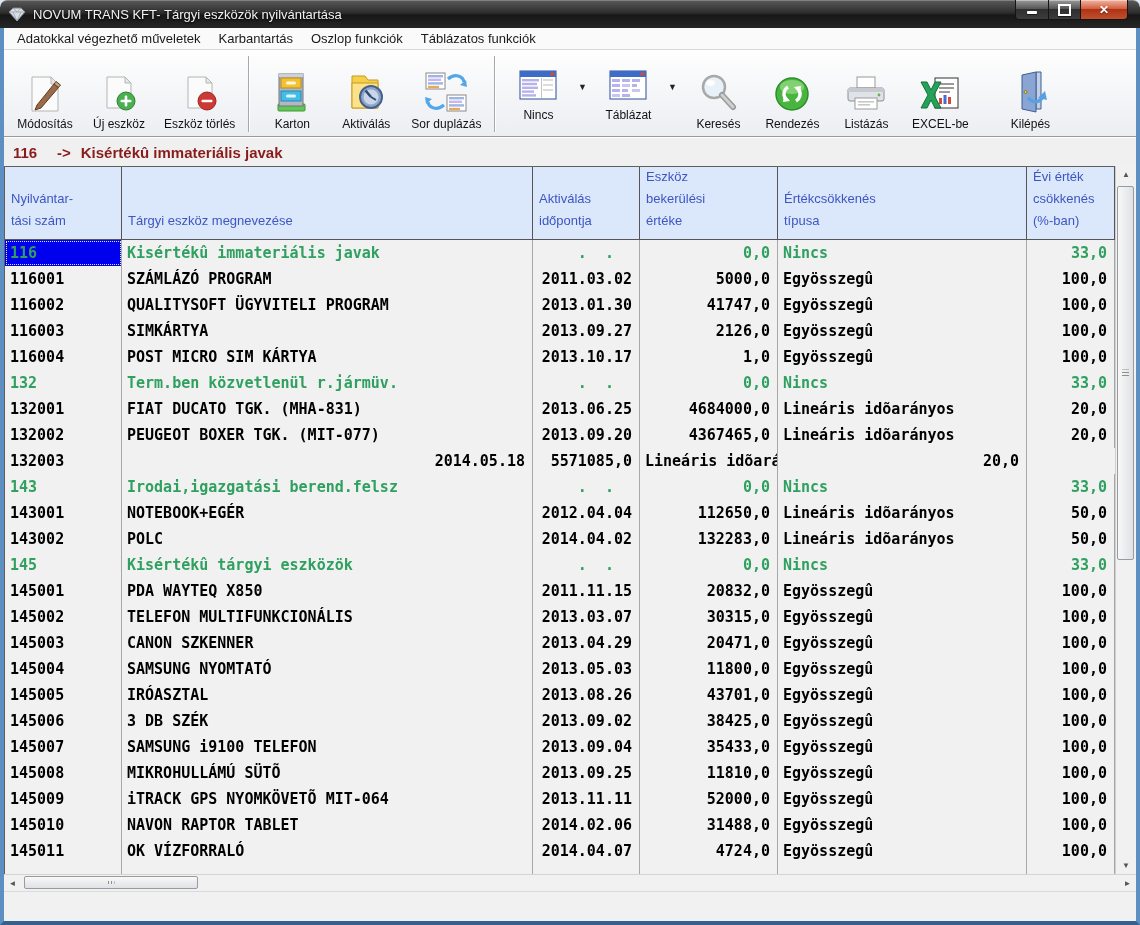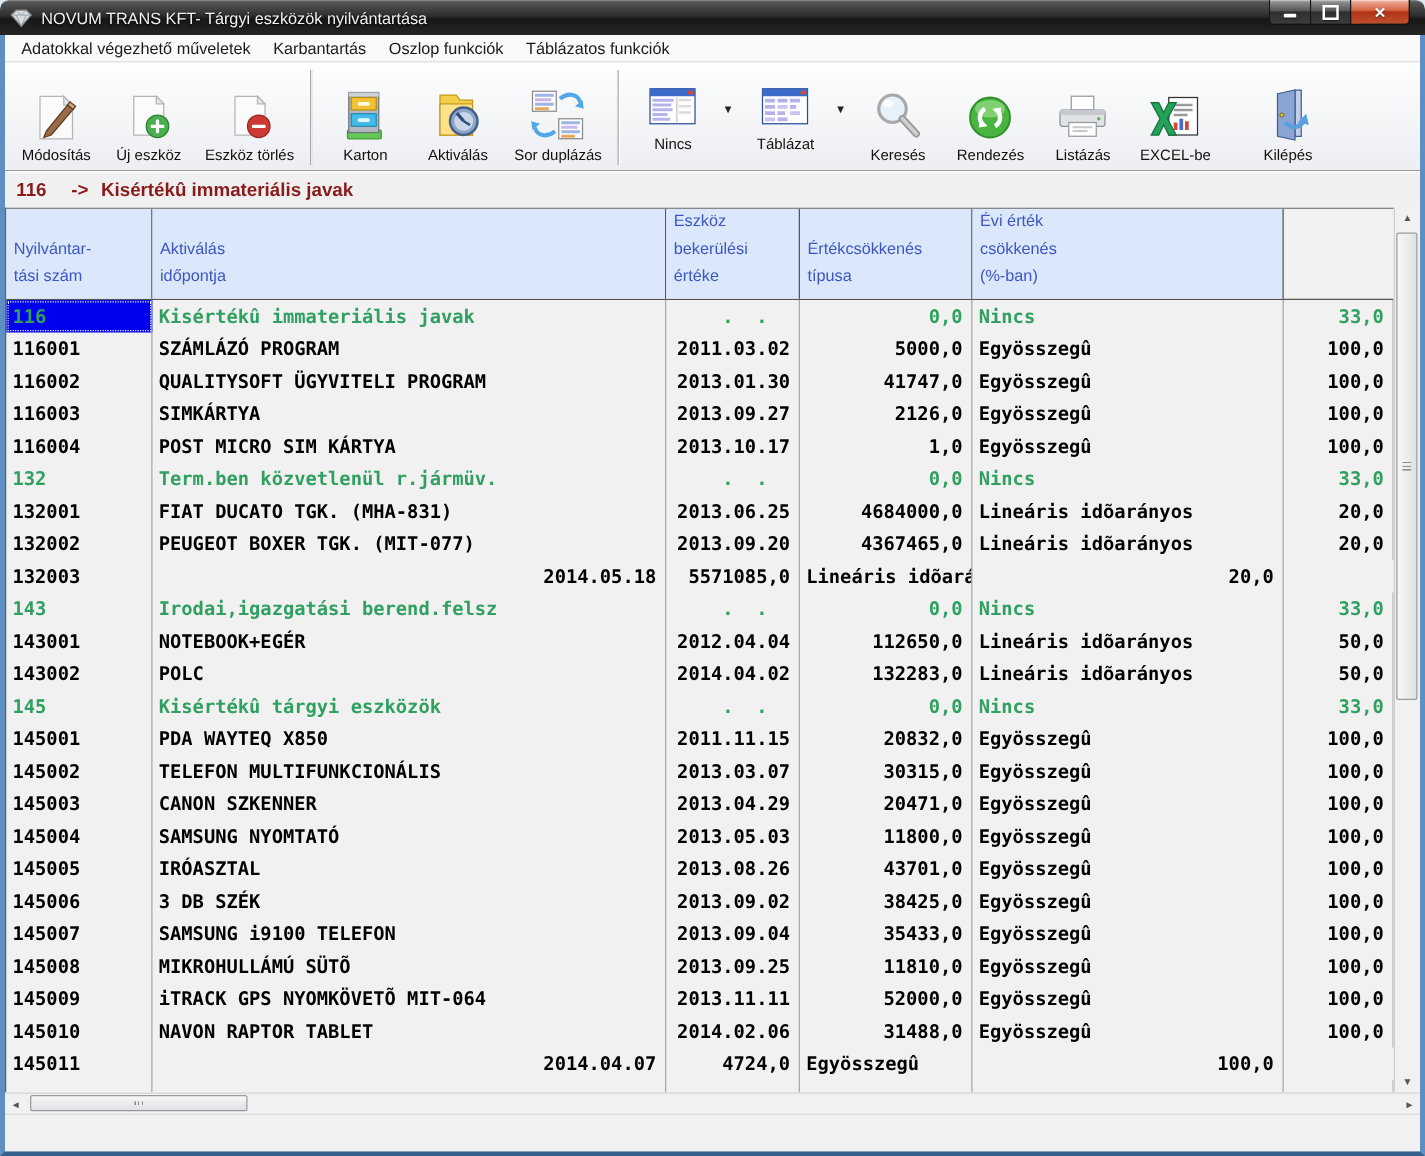--- a/index.html
+++ b/index.html
@@ -293,20 +293,21 @@
       <span class="st-code">116</span>
       <span class="st-arrow">-&gt;</span>
       <span class="st-label">Kisértékû immateriális javak</span>
     </div>
 
     <div class="tablewrap">
       <div class="tbl">
         <div class="grid thead">
           <div class="hcell">Nyilvántar-
 tási szám</div>
+          <div class="hcell">Tárgyi eszköz megnevezése</div>
           <div class="hcell">Aktiválás
 időpontja</div>
           <div class="hcell">Eszköz
 bekerülési
 értéke</div>
           <div class="hcell">Értékcsökkenés
 típusa</div>
           <div class="hcell">Évi érték
 csökkenés
 (%-ban)</div>
@@ -490,20 +491,21 @@
             <div class="grid trow">
               <div class="tcell">145010</div>
               <div class="tcell">NAVON RAPTOR TABLET</div>
               <div class="tcell date">2014.02.06</div>
               <div class="tcell num">31488,0</div>
               <div class="tcell">Egyösszegû</div>
               <div class="tcell num">100,0</div>
             </div>
             <div class="grid trow">
               <div class="tcell">145011</div>
+              <div class="tcell">OK VÍZFORRALÓ</div>
               <div class="tcell date">2014.04.07</div>
               <div class="tcell num">4724,0</div>
               <div class="tcell">Egyösszegû</div>
               <div class="tcell num">100,0</div>
             </div>
           </div>
         <div class="grid tfill">
           <div class="fcell"></div>
             <div class="fcell"></div>
           <div class="fcell"></div>

